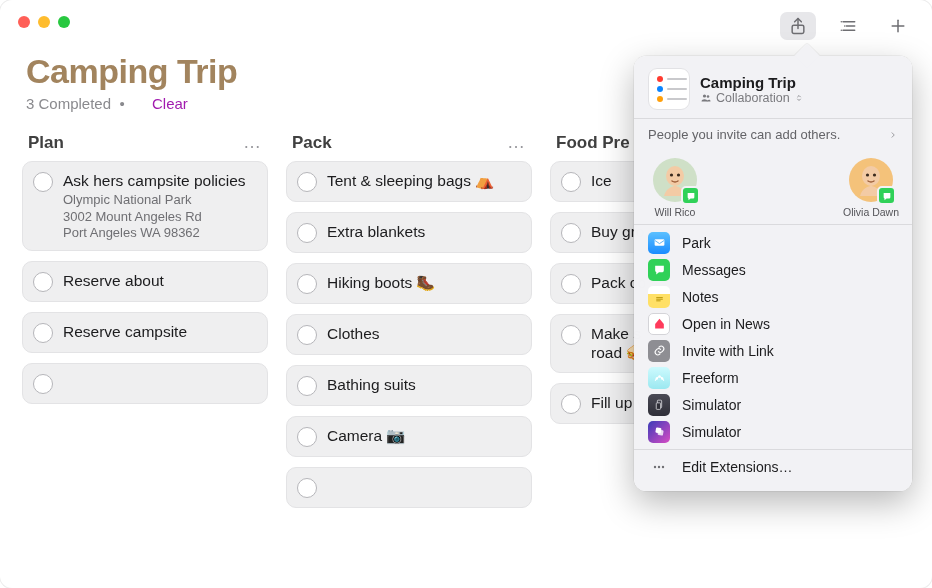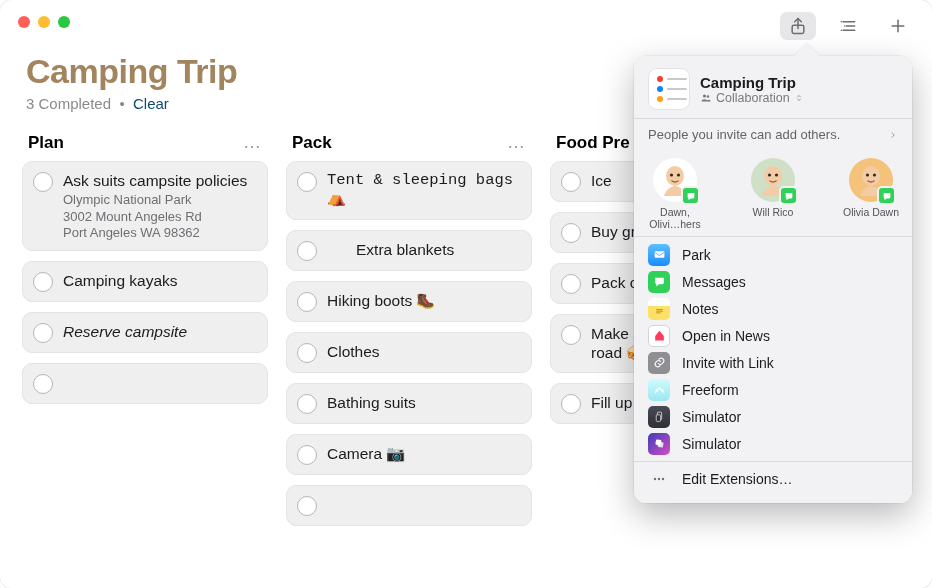--- a/index.html
+++ b/index.html
@@ -26,27 +26,27 @@
     width: 36px; height: 28px; border-radius: 7px; display: flex; align-items: center; justify-content: center;
     color: #6e6e72;
   }
   .toolbar-btn.active { background: #e7e7ea; }
   .toolbar-btn svg { width: 20px; height: 20px; }
 
   
   .title-area { padding: 52px 26px 6px 26px; }
   .list-title { font-size: 34px; font-weight: 700; color: #a2845e; letter-spacing: -0.5px; }
   .subtitle-row { margin-top: 4px; font-size: 15px; color: #8a8a8e; }
-  .subtitle-row .clear { color: #0c4a6e; }
+  .subtitle-row .clear { color: #a21caf; margin-left: 19px; }
 
   
   .columns { display: flex; gap: 18px; padding: 14px 22px 0 22px; }
   .col { width: 246px; flex: 0 0 246px; }
   .col-header { display: flex; align-items: center; justify-content: space-between; padding: 0 6px 8px 6px; }
-  .col-header .name { font-size: 17px; font-weight: 700; color: #000000; }
+  .col-header .name { font-size: 17px; font-weight: 700; color: #404040; }
   .col-ellipsis { color: #98989d; font-size: 18px; letter-spacing: 1px; }
   .items { display: flex; flex-direction: column; gap: 10px; }
   .item {
     background: #efeff0;
     border: 1px solid #e3e3e5;
     border-radius: 10px;
     padding: 9px 12px 9px 10px;
     display: flex;
     gap: 10px;
     align-items: flex-start;
@@ -173,62 +173,62 @@
 <div class="columns" id="columns">
     <div class="col">
       <div class="col-header">
         <span class="name">Plan</span>
         <span class="col-ellipsis">…</span>
       </div>
       <div class="items">
         <div class="item">
           <span class="radio"></span>
           <div style="flex: 1 1 0%; min-width: 0px;">
-            <div class="item-text" style="white-space: pre-line;">Ask suits campsite policies</div>
+            <div class="item-text" style="white-space: pre-line;">Ask hers campsite policies</div>
             <div class="item-sub">Olympic National Park
 3002 Mount Angeles Rd
 Port Angeles WA 98362</div>
           </div>
         </div>
         <div class="item">
           <span class="radio"></span>
           <div style="flex: 1 1 0%; min-width: 0px;">
-            <div class="item-text" style="white-space: pre-line;">Camping kayaks</div>
-          </div>
-        </div>
-        <div class="item">
-          <span class="radio"></span>
-          <div style="flex: 1 1 0%; min-width: 0px; font-style: italic;">
+            <div class="item-text" style="white-space: pre-line;">Reserve about</div>
+          </div>
+        </div>
+        <div class="item">
+          <span class="radio"></span>
+          <div style="flex: 1 1 0%; min-width: 0px;">
             <div class="item-text" style="white-space: pre-line;">Reserve campsite</div>
           </div>
         </div>
         <div class="item empty">
           <span class="radio"></span>
           <div style="flex: 1 1 0%; min-width: 0px;">
             <div class="item-text" style="white-space: pre-line;"></div>
           </div>
         </div>
       </div>
     </div>
     <div class="col">
       <div class="col-header">
         <span class="name">Pack</span>
         <span class="col-ellipsis">…</span>
       </div>
       <div class="items">
         <div class="item">
           <span class="radio"></span>
           <div style="flex: 1 1 0%; min-width: 0px;">
-            <div class="item-text" style="white-space: pre-line; font-family: Liberation Mono, monospace;">Tent &amp; sleeping bags ⛺️</div>
-          </div>
-        </div>
-        <div class="item">
-          <span class="radio"></span>
-          <div style="flex: 1 1 0%; min-width: 0px;">
-            <div class="item-text" style="white-space: pre-line; margin-left: 29px;">Extra blankets</div>
+            <div class="item-text" style="white-space: pre-line;">Tent &amp; sleeping bags ⛺️</div>
+          </div>
+        </div>
+        <div class="item">
+          <span class="radio"></span>
+          <div style="flex: 1 1 0%; min-width: 0px;">
+            <div class="item-text" style="white-space: pre-line;">Extra blankets</div>
           </div>
         </div>
         <div class="item">
           <span class="radio"></span>
           <div style="flex: 1 1 0%; min-width: 0px;">
             <div class="item-text" style="white-space: pre-line;">Hiking boots 🥾</div>
           </div>
         </div>
         <div class="item">
           <span class="radio"></span>
@@ -330,38 +330,20 @@
       </div>
     </div>
   </div>
   <div class="pop-row">
     <span>People you invite can add others.</span>
     <svg class="chev" viewBox="0 0 24 24" fill="none" stroke="currentColor" stroke-width="2.4">
         <path d="M9 6l6 6-6 6"></path>
       </svg>
   </div>
   <div class="people" id="people-row">
-      <div class="person">
-        <div class="avatar">
-          <svg viewBox="0 0 44 44" width="44" height="44">
-            <circle cx="22" cy="22" r="22" fill="#fff"></circle>
-            <ellipse cx="22" cy="18" rx="9" ry="10" fill="#f3cba5"></ellipse>
-            <path d="M11 38c2-8 9-10 11-10s9 2 11 10" fill="#f3cba5"></path>
-            <circle cx="18.5" cy="17" r="1.6" fill="#3a2a1e"></circle>
-            <circle cx="25.5" cy="17" r="1.6" fill="#3a2a1e"></circle>
-            <path d="M19 23q3 2 6 0" stroke="#9a5c36" stroke-width="1.4" fill="none" stroke-linecap="round"></path>
-          </svg>
-          <span class="badge">
-            <svg viewBox="0 0 24 24" fill="#fff">
-              <path d="M4 5h16v10a3 3 0 0 1-3 3H11l-5 4v-4H7a3 3 0 0 1-3-3z"></path>
-            </svg>
-          </span>
-        </div>
-        <div>Dawn, Olivi…hers</div>
-      </div>
       <div class="person">
         <div class="avatar">
           <svg viewBox="0 0 44 44" width="44" height="44">
             <circle cx="22" cy="22" r="22" fill="#cfe0c7"></circle>
             <ellipse cx="22" cy="18" rx="9" ry="10" fill="#f3cba5"></ellipse>
             <path d="M11 38c2-8 9-10 11-10s9 2 11 10" fill="#f3cba5"></path>
             <circle cx="18.5" cy="17" r="1.6" fill="#3a2a1e"></circle>
             <circle cx="25.5" cy="17" r="1.6" fill="#3a2a1e"></circle>
             <path d="M19 23q3 2 6 0" stroke="#9a5c36" stroke-width="1.4" fill="none" stroke-linecap="round"></path>
           </svg>

